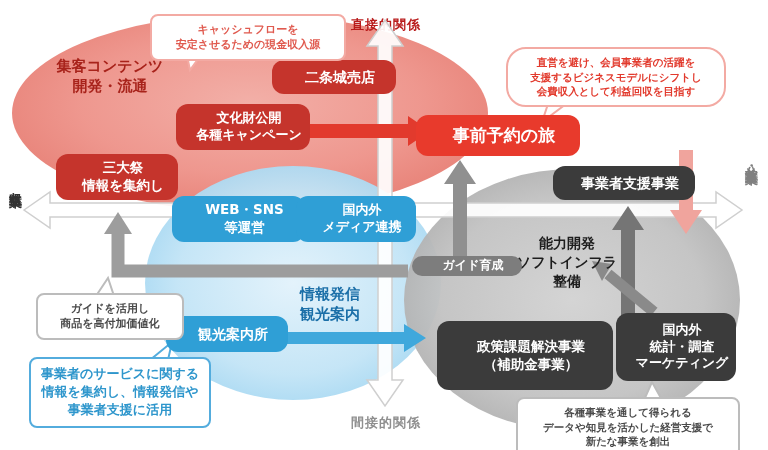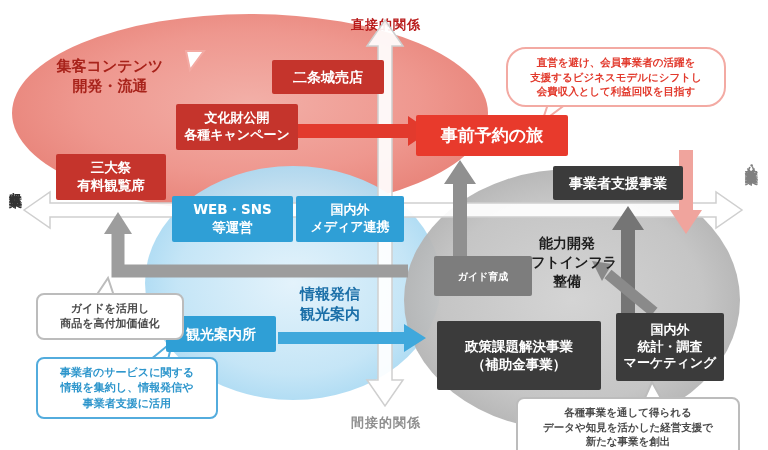--- a/index.html
+++ b/index.html
@@ -7,21 +7,21 @@
   .stage svg{position:absolute;left:0;top:0;pointer-events:none;}
   #zones-layer{z-index:0;}
   #arrows-layer{z-index:2;}
   .axis-label{position:absolute;z-index:1;font-weight:bold;font-size:13px;letter-spacing:1px;white-space:pre-line;}
   .axis-top{left:338px;top:16px;width:96px;text-align:center;color:#b91c1c;}
   .axis-bottom{left:338px;top:414px;width:96px;text-align:center;color:#8f8f8f;}
   .axis-left{left:6px;top:182px;color:#333;writing-mode:vertical-rl;z-index:3;}
   .axis-right{left:742px;top:156px;color:#808080;writing-mode:vertical-rl;z-index:3;}
   .box{position:absolute;z-index:3;display:flex;align-items:center;justify-content:center;
        text-align:center;white-space:pre-line;color:#fff;font-weight:bold;line-height:1.3;
-       border-radius:2px;}
+       border-radius:12px;padding-left:12px;}
   .box.red{background:#c5342c;}
   .box.bright-red{background:#e83a2c;}
   .box.blue{background:#2f9fd6;}
   .box.dark{background:#3b3b3b;margin-left:17px;}
   .box.gray{background:#7d7d7d;}
   .zone-label{position:absolute;z-index:3;font-weight:bold;text-align:center;white-space:pre-line;line-height:1.35;}
   .zone-attract{left:26px;top:56px;width:168px;color:#a8231b;font-size:15px;}
   .zone-info{left:278px;top:284px;width:104px;color:#1b6fa8;font-size:15px;}
   .zone-capability{left:506px;top:234px;width:122px;color:#1d1d1d;font-size:14px;}
   .callout{position:absolute;z-index:4;background:#fff;border-radius:8px;padding:6px 8px;
@@ -88,40 +88,42 @@
   <div class="zone-label zone-info">情報発信
 観光案内</div>
   <div class="zone-label zone-capability">能力開発
 ソフトインフラ
 整備</div>
 
   <div class="box red" style="left:272px;top:60px;width:112px;height:34px;font-size:14px;">二条城売店</div>
   <div class="box red" style="left:176px;top:104px;width:122px;height:46px;font-size:13px;">文化財公開
 各種キャンペーン</div>
   <div class="box red" style="left:56px;top:154px;width:110px;height:46px;font-size:13.5px;">三大祭
-有料観覧席</div>
+情報を集約し</div>
   <div class="box bright-red" style="left:416px;top:115px;width:152px;height:41px;font-size:17px;">事前予約の旅</div>
   <div class="box blue" style="left:172px;top:196px;width:121px;height:46px;font-size:13.5px;">WEB・SNS
 等運営</div>
   <div class="box blue" style="left:296px;top:196px;width:108px;height:46px;font-size:13px;">国内外
 メディア連携</div>
   <div class="box blue" style="left:166px;top:316px;width:110px;height:36px;font-size:14px;">観光案内所</div>
   <div class="box dark" style="left:536px;top:166px;width:130px;height:34px;font-size:14px;">事業者支援事業</div>
-  <div class="box gray" style="left:434px;top:256px;width:98px;height:40px;font-size:10px;">ガイド育成</div>
+  <div class="box gray" style="left:412px;top:256px;width:98px;height:20px;font-size:12px;">ガイド育成</div>
   <div class="box dark" style="left:420px;top:321px;width:164px;height:69px;font-size:13.5px;">政策課題解決事業
 （補助金事業）</div>
   <div class="box dark" style="left:599px;top:313px;width:108px;height:68px;font-size:13px;">国内外
 統計・調査
 マーケティング</div>
 
+  <div class="callout pink" style="left:150px;top:14px;width:176px;font-size:11px;">キャッシュフローを
+安定させるための現金収入源</div>
   <div class="callout pink2" style="left:506px;top:47px;width:200px;font-size:10.5px;border-radius:20px;">直営を避け、会員事業者の活躍を
 支援するビジネスモデルにシフトし
 会費収入として利益回収を目指す</div>
   <div class="callout grayline" style="left:36px;top:293px;width:128px;font-size:11px;">ガイドを活用し
 商品を高付加価値化</div>
-  <div class="callout blueline" style="left:36px;top:357px;width:162px;font-size:11px;">事業者のサービスに関する
+  <div class="callout blueline" style="left:29px;top:357px;width:162px;font-size:13px;">事業者のサービスに関する
 情報を集約し、情報発信や
 事業者支援に活用</div>
   <div class="callout grayline" style="left:516px;top:397px;width:204px;font-size:10.5px;">各種事業を通して得られる
 データや知見を活かした経営支援で
 新たな事業を創出</div>
 
 </div>
 
 </body></html>

